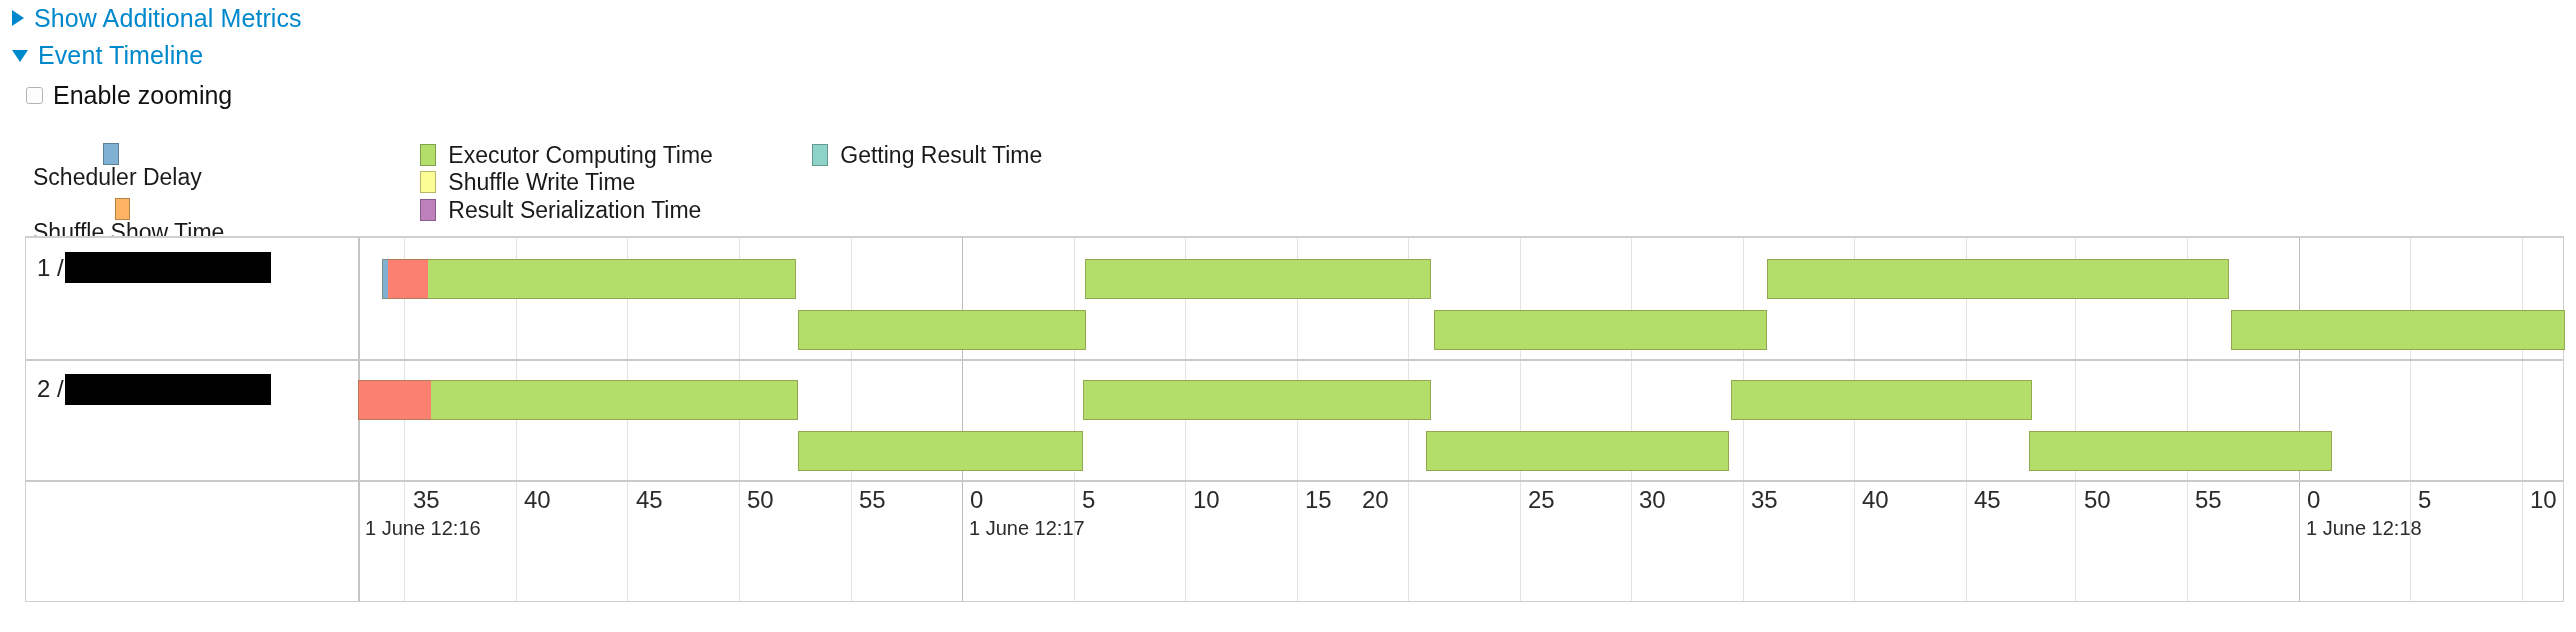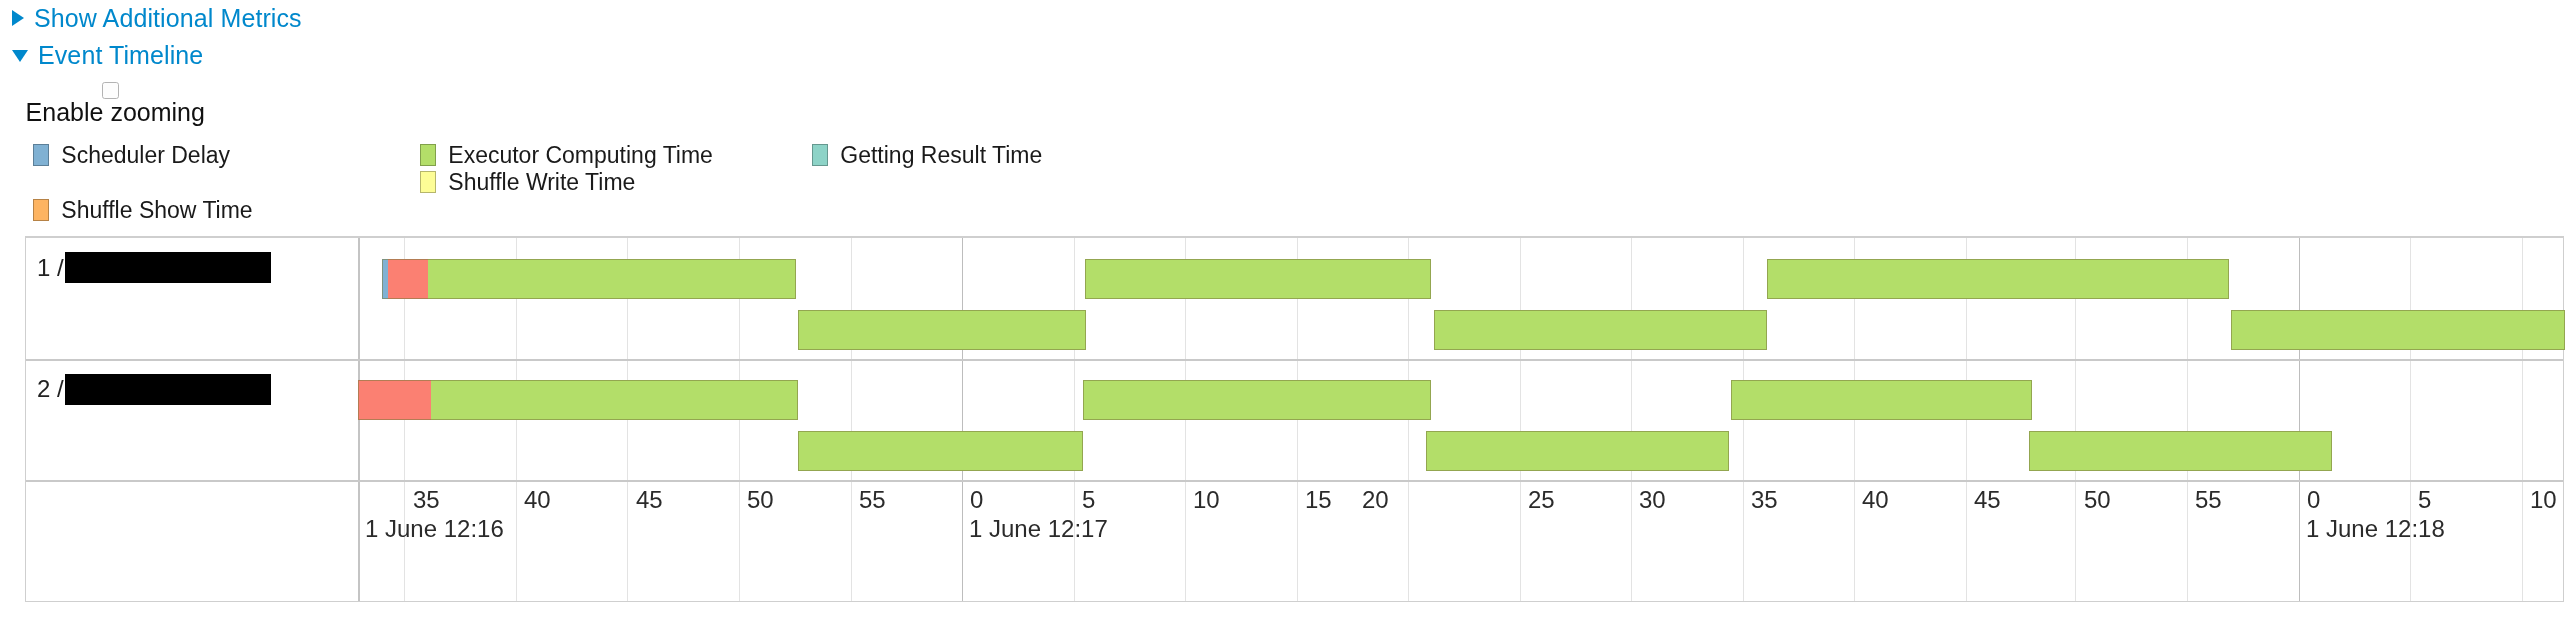--- a/index.html
+++ b/index.html
@@ -59,21 +59,20 @@
   #event-timeline-toggle  { top: 42px; left: 0px; }
 
   
   .checkbox-row {
     position: absolute;
     top: 82px;
     left: 25.6px;
     display: flex;
     align-items: center;
     white-space: nowrap;
-    flex-direction: column;
   }
   .cbox {
     width: 17.4px;
     height: 17.4px;
     border: 0.9px solid #b3b3b3;
     border-radius: 2.7px;
     background: #fdfdfd;
     box-sizing: border-box;
     margin-right: 10px;
     flex: 0 0 auto;
@@ -106,21 +105,21 @@
     border: 0.9px solid rgba(0,0,0,0.28);
     box-sizing: border-box;
     margin-right: 12.8px;
     flex: 0 0 auto;
   }
   .legend-label {
     font-size: 23px;
     line-height: 24px;
     color: #1a1a1a;
   }
-  .lg-c0 { left: 33px; }
+  .lg-c0 { left: 33px; flex-direction: column; }
   .lg-c1 { left: 420px; }
   .lg-c2 { left: 812px; }
   .lg-r0 { top: 0px; }
   .lg-r1 { top: 27.4px; }
   .lg-r2 { top: 55px; }
 
   
   .timeline {
     position: absolute;
     left: 25px;
@@ -225,21 +224,21 @@
     position: absolute;
     top: 3.7px;
     font-size: 24px;
     line-height: 27.4px;
     color: #2b2b2b;
     white-space: nowrap;
   }
   .minute-label {
     position: absolute;
     top: 33px;
-    font-size: 24px;
+    font-size: 20px;
     line-height: 27.4px;
     color: #2b2b2b;
     white-space: nowrap;
   }
 </style>
 </head>
 <body>
 
 <div class="page">
 
@@ -267,20 +266,24 @@
         <span class="legend-swatch" style="background: rgb(253, 180, 98);"></span>
         <span class="legend-label">Shuffle Show Time</span>
       </div>
       <div class="legend-item lg-c1 lg-r0">
         <span class="legend-swatch" style="background: rgb(179, 222, 105);"></span>
         <span class="legend-label">Executor Computing Time</span>
       </div>
       <div class="legend-item lg-c1 lg-r1">
         <span class="legend-swatch" style="background: rgb(253, 253, 150);"></span>
         <span class="legend-label">Shuffle Write Time</span>
+      </div>
+      <div class="legend-item lg-c1 lg-r2">
+        <span class="legend-swatch" style="background: rgb(188, 128, 189);"></span>
+        <span class="legend-label">Result Serialization Time</span>
       </div>
       <div class="legend-item lg-c2 lg-r0">
         <span class="legend-swatch" style="background: rgb(141, 211, 199);"></span>
         <span class="legend-label">Getting Result Time</span>
       </div>
     </div>
 
   <div class="timeline">
     <div class="tl-inner" id="tl-inner">
       <div class="label-divider"></div>

